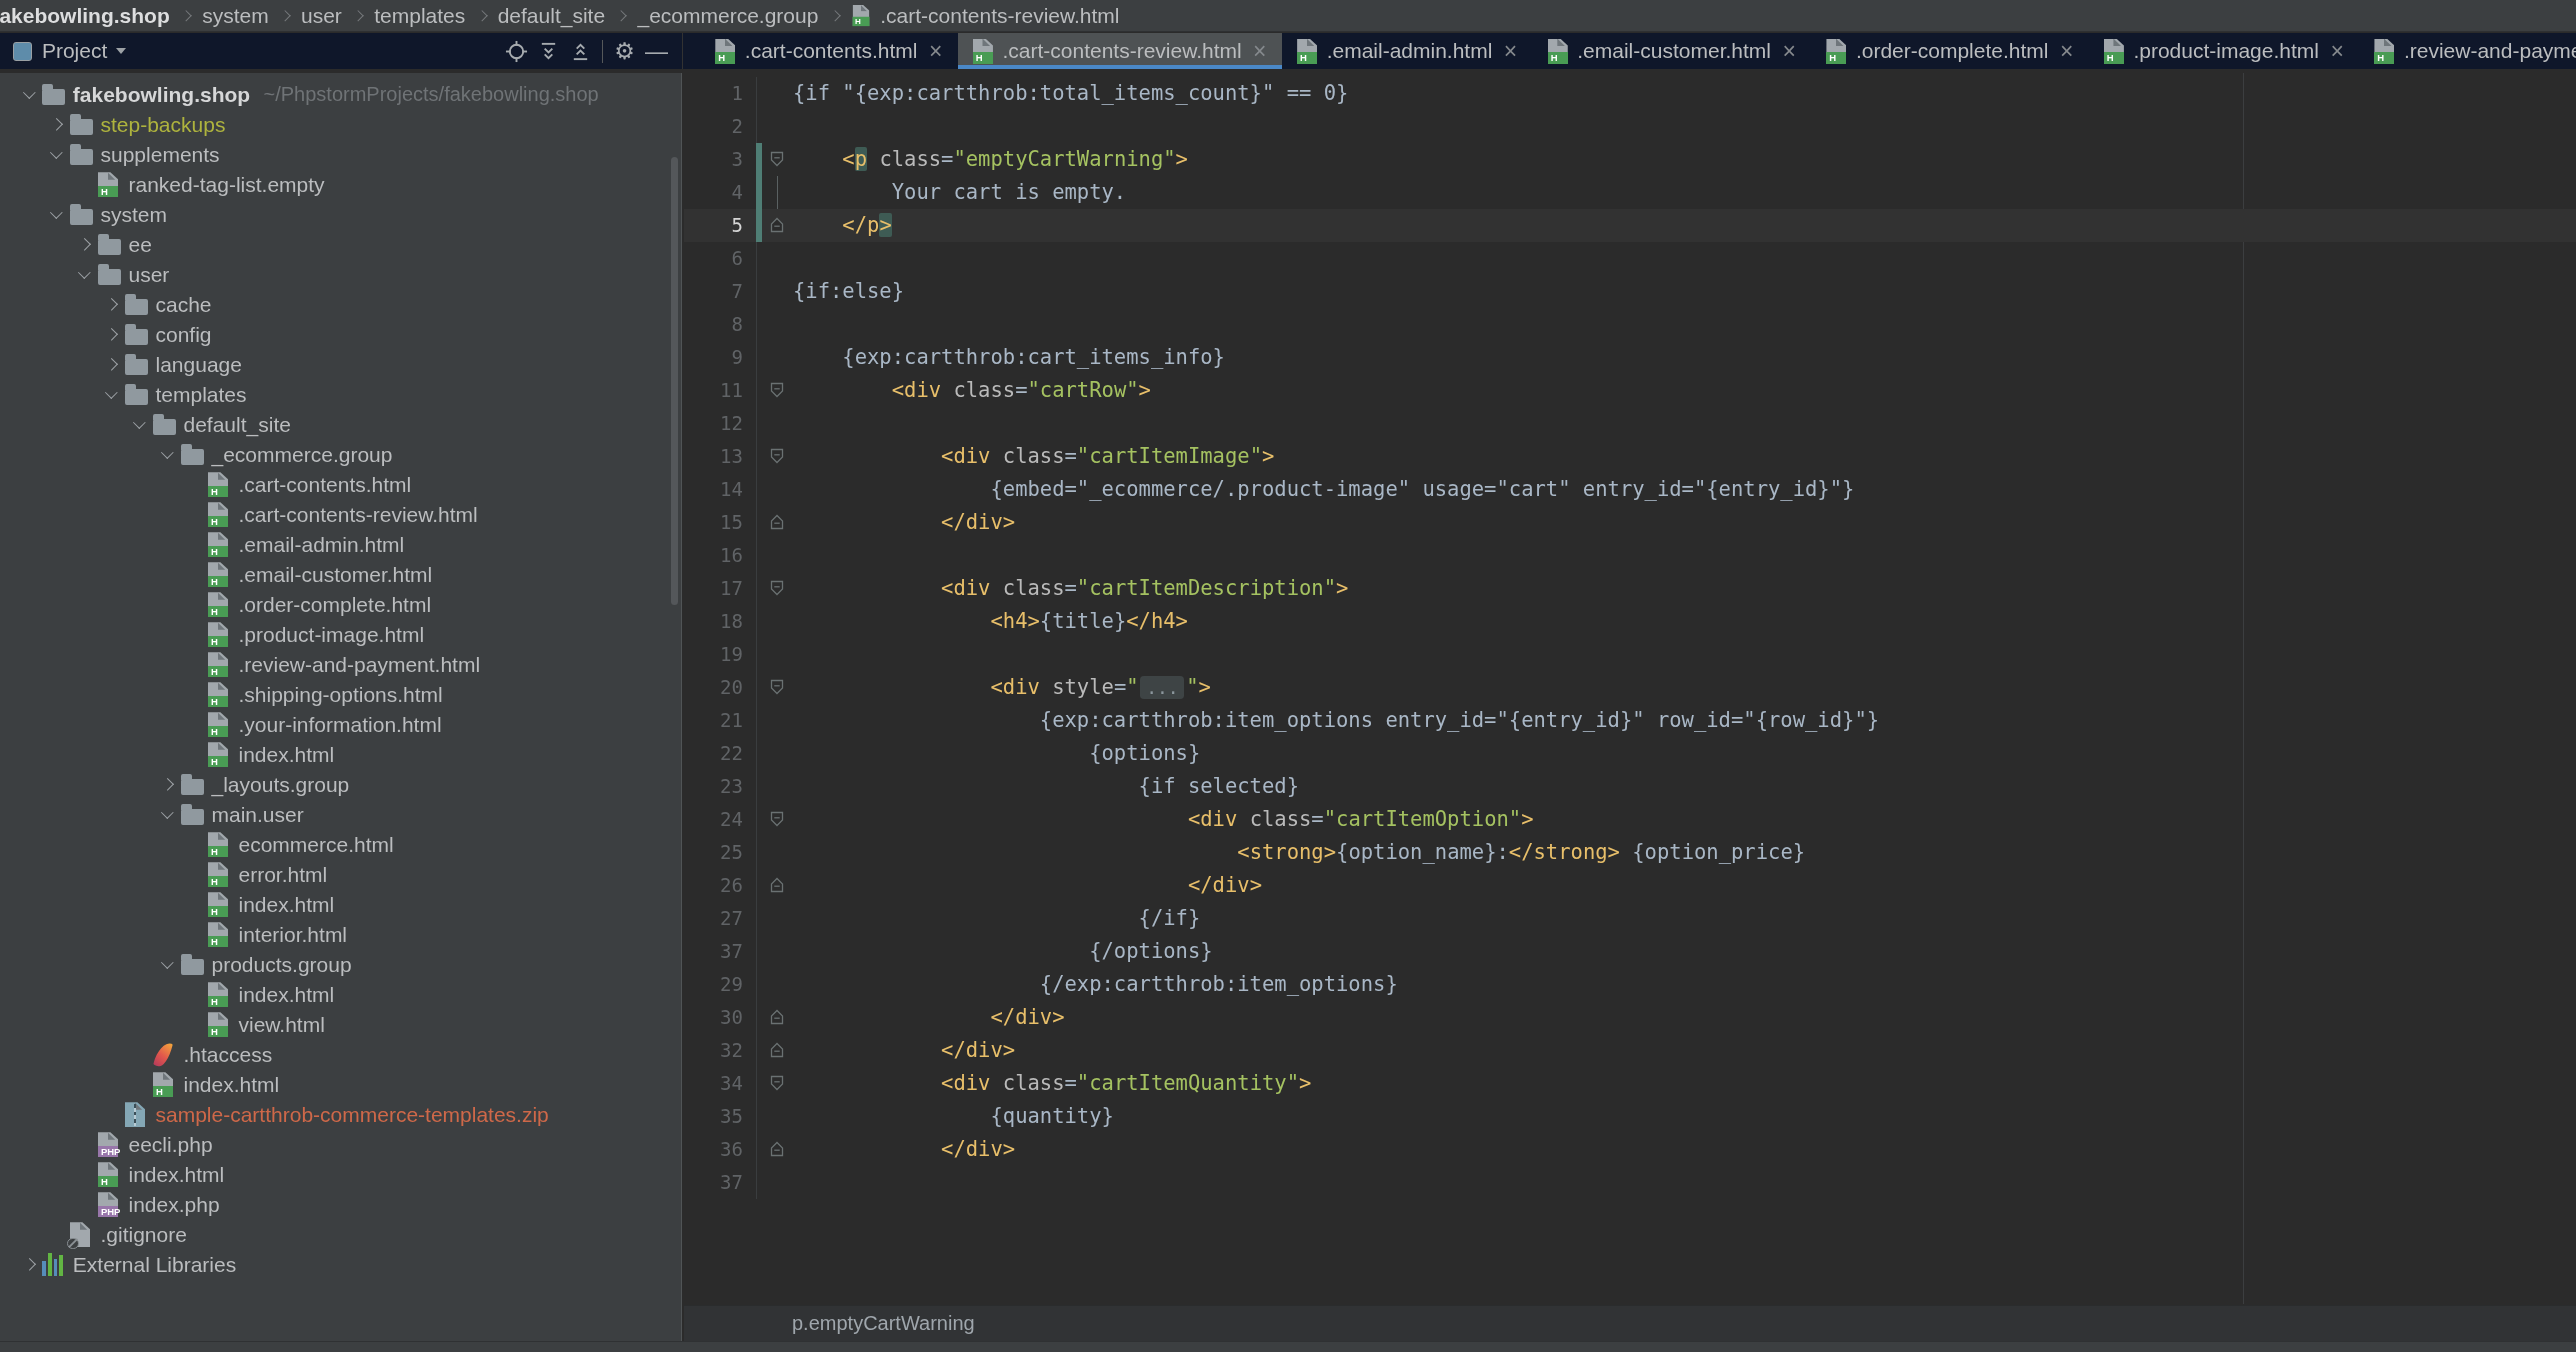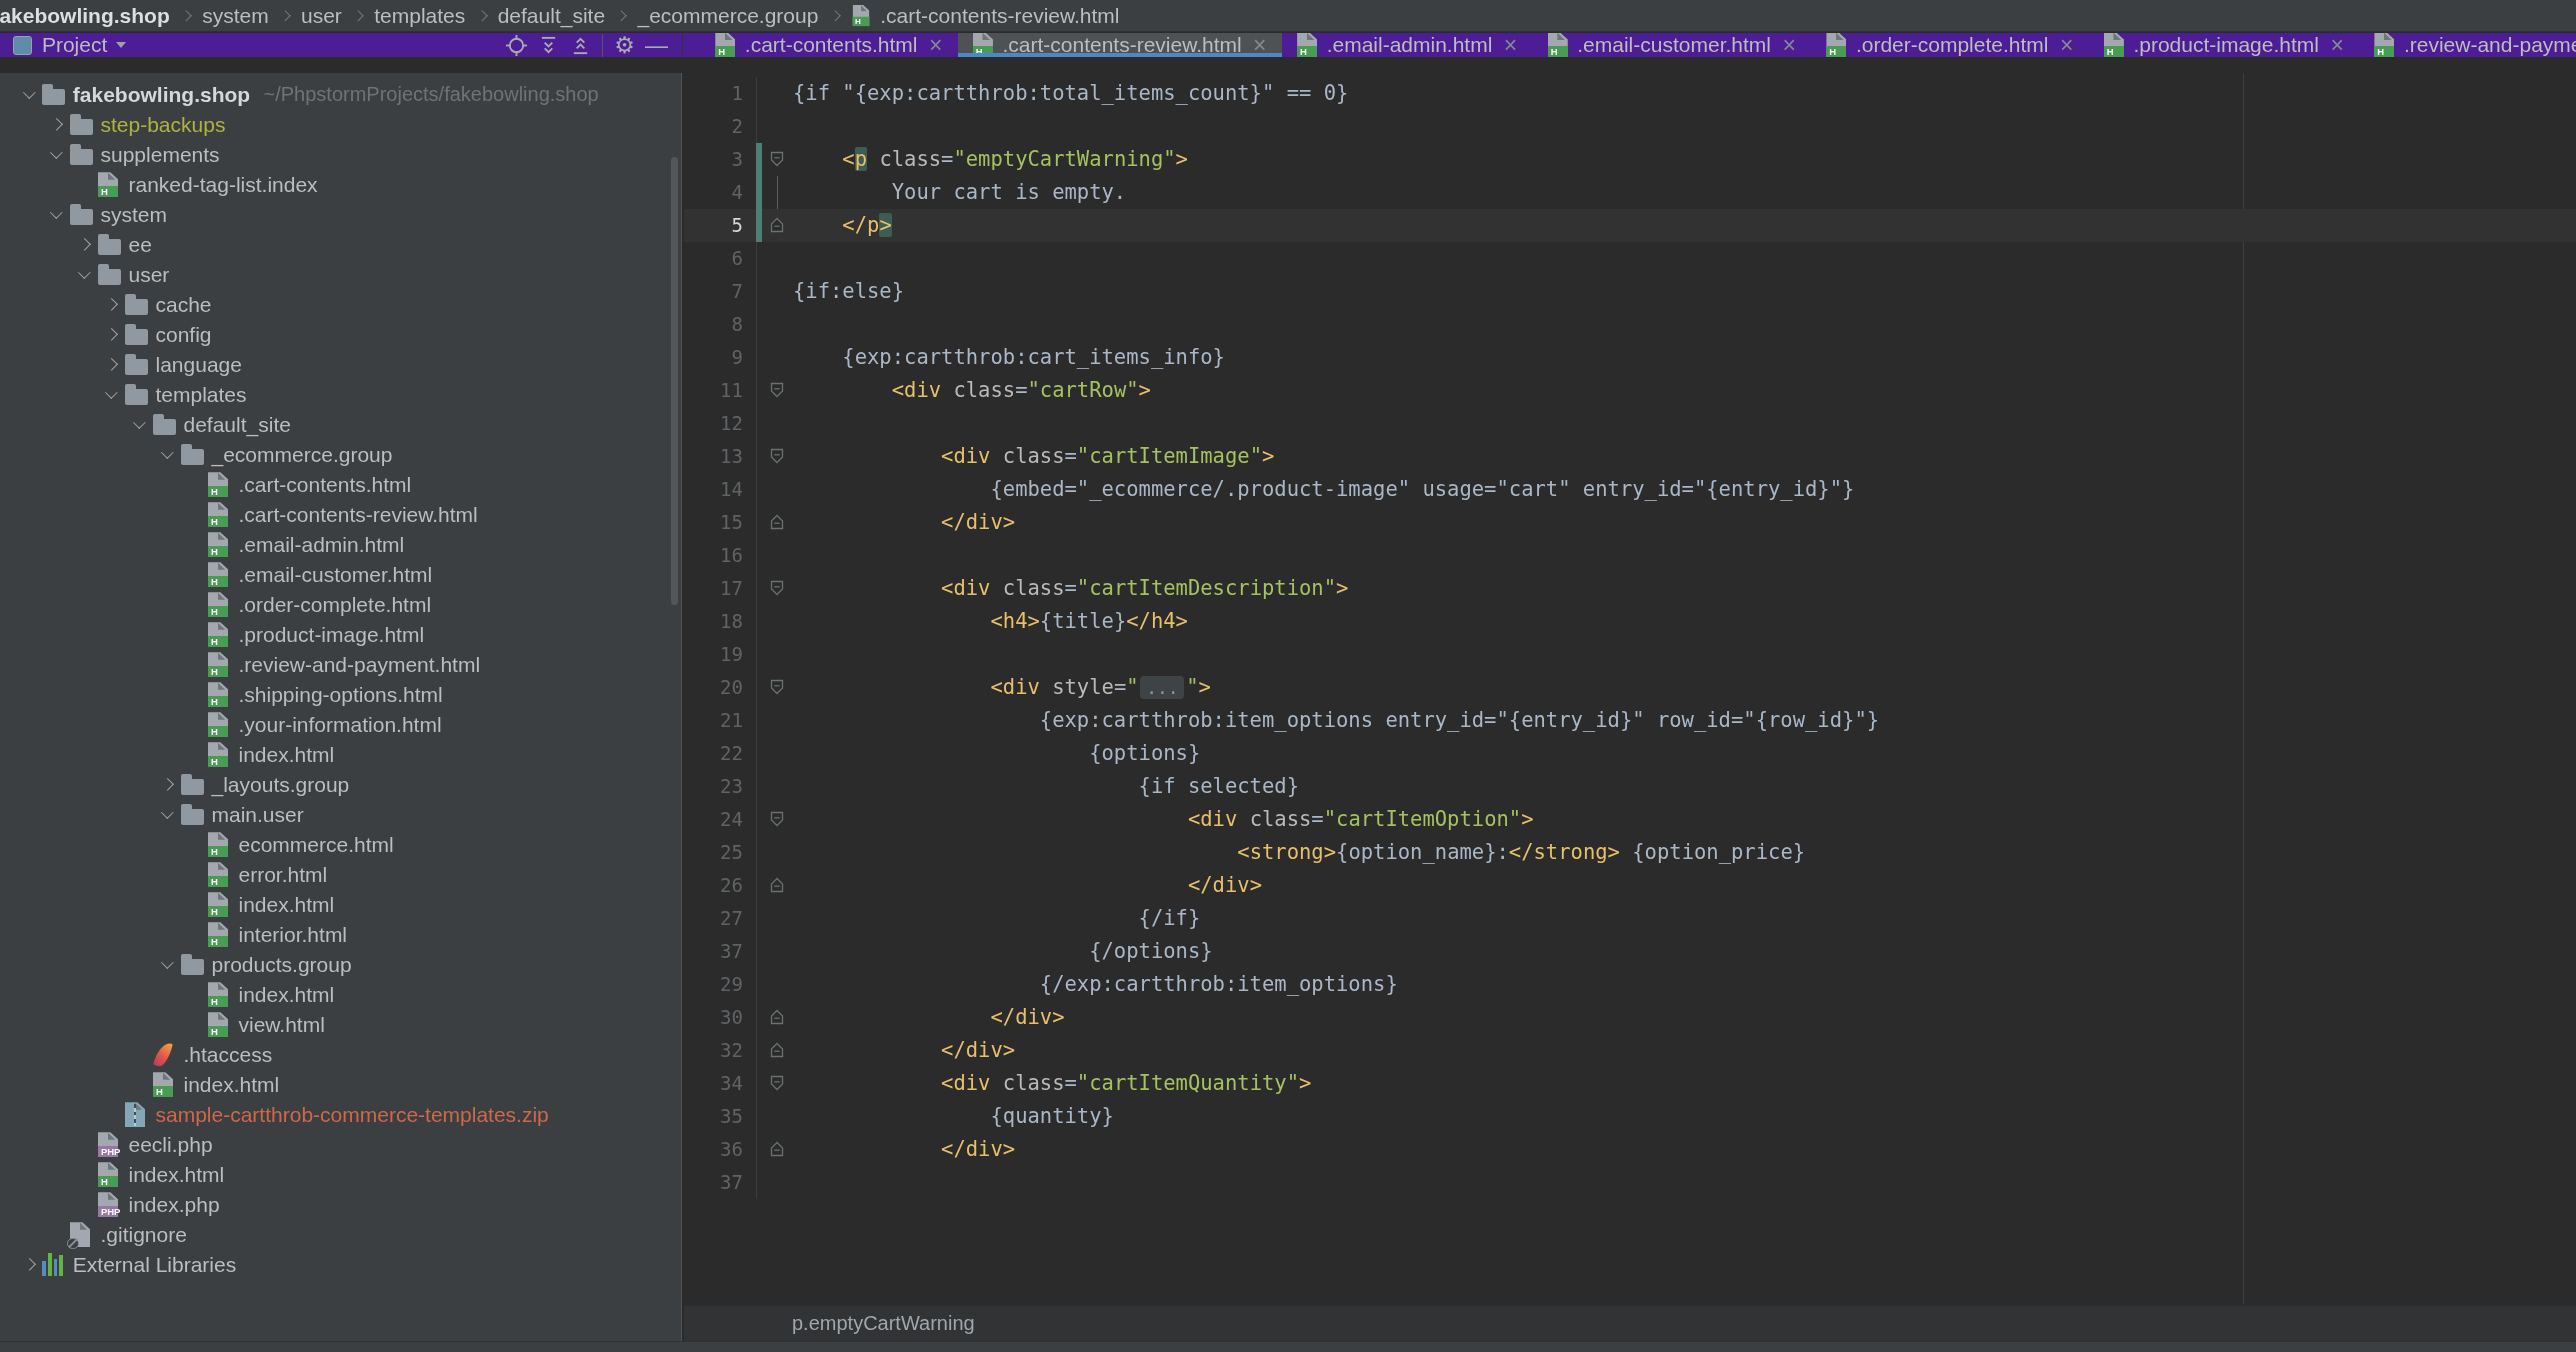--- a/index.html
+++ b/index.html
@@ -9,21 +9,21 @@
   
   .topbar { position:absolute; top:0; left:0; right:0; height:32px; background:#3C3F41;
             border-bottom:1px solid #2E3032; display:flex; align-items:center; overflow:hidden;
             white-space:nowrap; }
   .crumb { color:#BBBDBF; font-size:21px; }
   .crumb.first { font-weight:bold; color:#DDDEDF; margin-left:-7.6px; }
   .bsep { width:7.6px; height:7.6px; border-right:1.9px solid #76797C; border-bottom:1.9px solid #76797C;
           transform:rotate(-45deg); margin:0 12.4px; flex:none; }
 
   
-  .band { position:absolute; top:33px; left:0; right:0; height:24px; background:#4c1d95; display:flex; }
+  .band { position:absolute; top:33px; left:0; right:0; height:36px; background:#0f172a; display:flex; }
   .panelheader { width:682px; flex:none; display:flex; align-items:center; padding:0 9.5px 0 13.4px; }
   .pwicon { width:19px; height:19px; border-radius:2.9px; background:#5E8CAA; border:1.9px solid #9AA0A4; }
   .ptitle { color:#BBBDBF; font-size:21px; margin-left:9.5px; }
   .dtri { width:0; height:0; border-left:5.7px solid transparent; border-right:5.7px solid transparent;
           border-top:6.7px solid #9DA2A6; margin-left:8.6px; }
   .hspacer { flex:1; }
   .hicon { width:32px; height:32px; display:flex; align-items:center; justify-content:center;
            color:#A6ABAF; font-size:23px; }
   .hdivider { width:1px; height:23px; background:#55585A; margin:0 5.7px; }
 
@@ -270,21 +270,21 @@
       <div class="trow">
         <span class="tind" style="width: 71px;"></span>
         <span class="tchv"></span>
         <span class="tico">
           <span class="fico">
             <span class="pg"></span>
             <span class="fd"></span>
             <span class="badge b-html">H</span>
           </span>
         </span>
-        <span class="lab">ranked-tag-list.index</span>
+        <span class="lab">ranked-tag-list.empty</span>
       </div>
       <div class="trow">
         <span class="tind" style="width: 43px;"></span>
         <span class="tchv">
           <span class="chv open"></span>
         </span>
         <span class="tico">
           <span class="ic-folder"></span>
         </span>
         <span class="lab">system</span>

